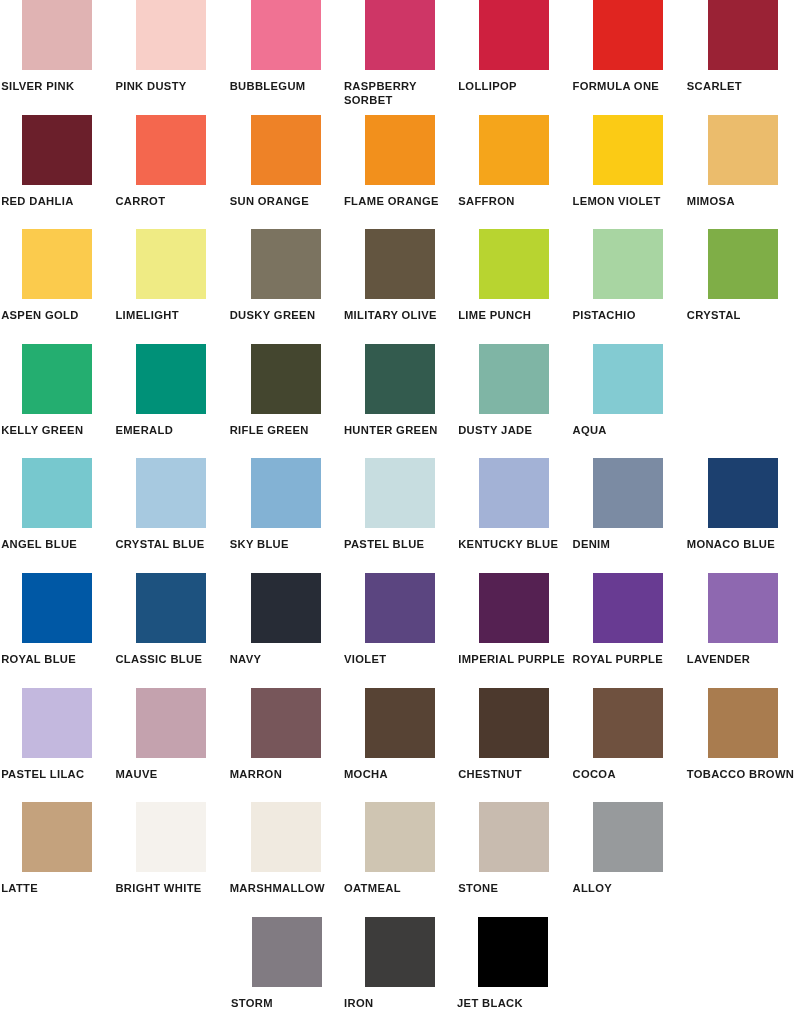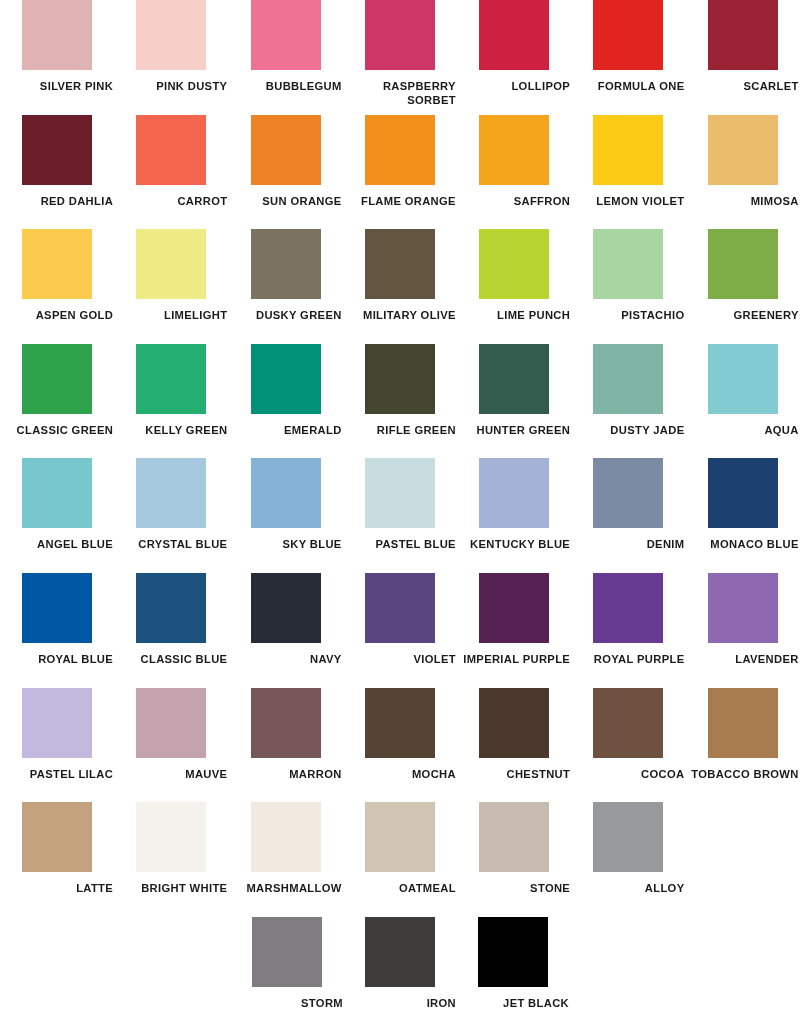--- a/index.html
+++ b/index.html
@@ -56,21 +56,21 @@
   .swatch-row.row-first .swatch-chip {
     height: 114px;
   }
   .swatch-label {
     margin-top: 10px;
     font-family: "Liberation Sans", sans-serif;
     font-size: 11.2px;
     font-weight: bold;
     letter-spacing: 0.35px;
     color: #1a1a1a;
-    text-align: right;
+    text-align: left;
     line-height: 13.5px;
     width: 112px;
     white-space: pre-line;
   }
 </style>
 </head>
 <body>
 
 <div id="palette-sheet">
     <div class="swatch-row row-first">
@@ -154,28 +154,24 @@
       <div class="swatch-cell">
         <div class="swatch-chip" style="background-color: rgb(184, 212, 48);"></div>
         <div class="swatch-label">LIME PUNCH</div>
       </div>
       <div class="swatch-cell">
         <div class="swatch-chip" style="background-color: rgb(168, 213, 162);"></div>
         <div class="swatch-label">PISTACHIO</div>
       </div>
       <div class="swatch-cell">
         <div class="swatch-chip" style="background-color: rgb(127, 174, 71);"></div>
-        <div class="swatch-label">GREENERY</div>
-      </div>
-    </div>
-    <div class="swatch-row">
-      <div class="swatch-cell">
-        <div class="swatch-chip" style="background-color: rgb(47, 163, 75);"></div>
-        <div class="swatch-label">CLASSIC GREEN</div>
-      </div>
+        <div class="swatch-label">CRYSTAL</div>
+      </div>
+    </div>
+    <div class="swatch-row">
       <div class="swatch-cell">
         <div class="swatch-chip" style="background-color: rgb(36, 174, 112);"></div>
         <div class="swatch-label">KELLY GREEN</div>
       </div>
       <div class="swatch-cell">
         <div class="swatch-chip" style="background-color: rgb(0, 145, 120);"></div>
         <div class="swatch-label">EMERALD</div>
       </div>
       <div class="swatch-cell">
         <div class="swatch-chip" style="background-color: rgb(68, 70, 47);"></div>

